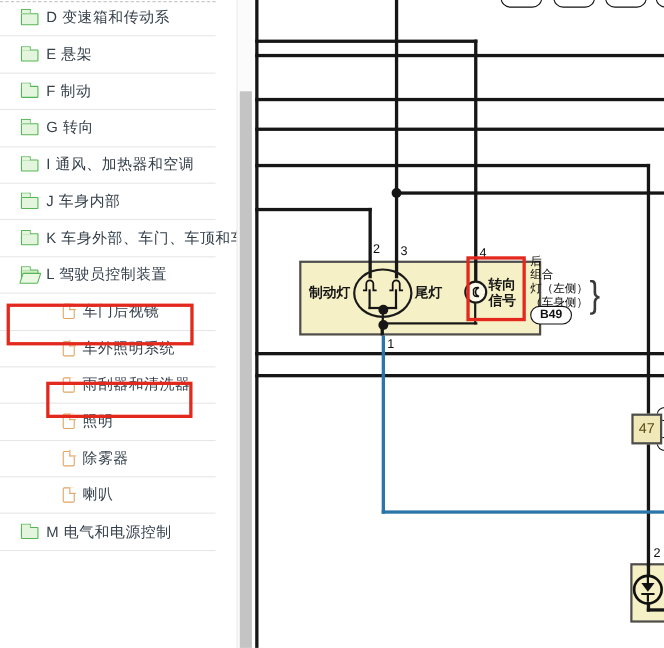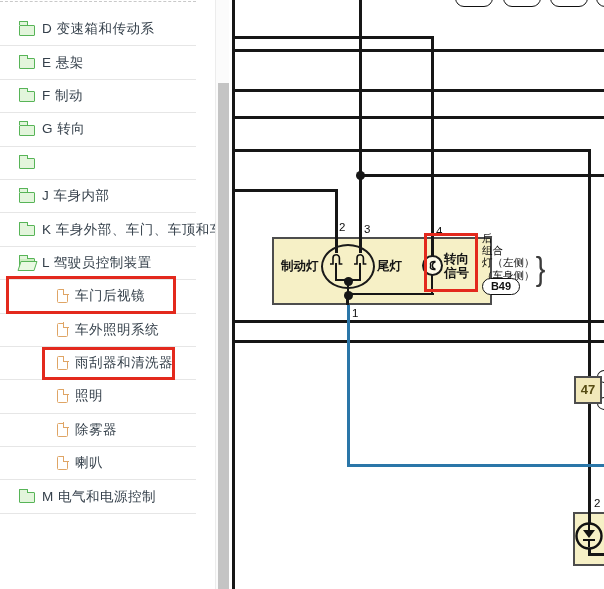--- a/index.html
+++ b/index.html
@@ -9,21 +9,21 @@
     --wire-black:#161616;
   }
   *{margin:0;padding:0;box-sizing:border-box;}
   html,body{width:604px;height:589px;background:#fff;
     font-family:"Liberation Sans","DejaVu Sans",sans-serif;}
   .page{position:relative;width:604px;height:589px;overflow:hidden;background:#fff;}
 
   
   .sidebar{position:absolute;left:0;top:0;width:216px;height:589px;background:#fff;overflow:hidden;}
   .dash{position:absolute;left:0;top:1px;width:196px;border-top:1px dashed #c9c9c9;}
-  .tree{position:absolute;left:0;top:13px;width:216px;}
+  .tree{position:absolute;left:0;top:0;width:216px;}
   .row{height:33.4px;display:flex;align-items:center;border-bottom:1px solid #e6e6e6;
        width:196px;white-space:nowrap;cursor:pointer;}
   .row .lbl{font-size:13.5px;color:#35404b;letter-spacing:0.5px;}
   .lvl0{padding-left:19px;}
   .lvl1{padding-left:57px;}
   .ico{display:inline-block;position:relative;margin-right:7px;flex:0 0 auto;}
   .folder{width:16px;height:11px;background:#e3f5dc;border:1.5px solid #57b457;border-radius:1px;margin-top:2px;}
   .folder::before{content:"";position:absolute;left:-1.5px;top:-4.5px;width:7px;height:3px;
        background:#e3f5dc;border:1.5px solid #57b457;border-bottom:none;border-radius:1px 1px 0 0;}
   .folder.open{background:#cdeec2;}
@@ -45,21 +45,21 @@
        font-size:9px;text-align:center;color:#111;overflow:hidden;}
   .halfoval{position:absolute;border:1.5px solid #111;border-radius:50%;background:#fff;}
   .pin{position:absolute;font-size:11.5px;color:#0d0d0d;}
   .boxlbl{position:absolute;font-size:12.5px;font-weight:bold;color:#151515;line-height:14px;}
   .ellipse{position:absolute;border:2px solid #1a1a1a;border-radius:50%;background:transparent;}
   .sideinfo{position:absolute;font-size:10.5px;color:#0d0d0d;line-height:12.2px;font-weight:500;}
   .b49{position:absolute;width:38px;height:17px;border:1.6px solid #111;border-radius:9px;
        font-size:11px;font-weight:bold;color:#111;text-align:center;line-height:14px;background:#fff;}
   .brace{position:absolute;font-size:34px;font-weight:300;color:#3a3a3a;transform:scaleX(0.85);}
   .numbox{position:absolute;width:28px;height:28px;background:#f1e8ba;border:2px solid #4d4d4d;
-       font-size:13px;font-weight:bold;color:#564b13;text-align:center;line-height:24px;z-index:5;}
+       font-size:13px;font-weight:normal;color:#564b13;text-align:center;line-height:24px;z-index:5;}
   .redbox{position:absolute;border:3px solid var(--highlight-red);background:transparent;z-index:20;}
   svg{position:absolute;overflow:visible;}
 </style>
 </head>
 <body>
 
 <div class="page">
 
   <aside class="sidebar">
     <div class="dash"></div>
@@ -76,20 +76,21 @@
       <div class="row lvl0">
         <span class="ico folder"></span>
         <span class="lbl">F 制动</span>
       </div>
       <div class="row lvl0">
         <span class="ico folder"></span>
         <span class="lbl">G 转向</span>
       </div>
       <div class="row lvl0">
         <span class="ico folder"></span>
+        <span class="lbl">I 通风、加热器和空调</span>
       </div>
       <div class="row lvl0">
         <span class="ico folder"></span>
         <span class="lbl">J 车身内部</span>
       </div>
       <div class="row lvl0">
         <span class="ico folder"></span>
         <span class="lbl">K 车身外部、车门、车顶和车轮</span>
       </div>
       <div class="row lvl0">

